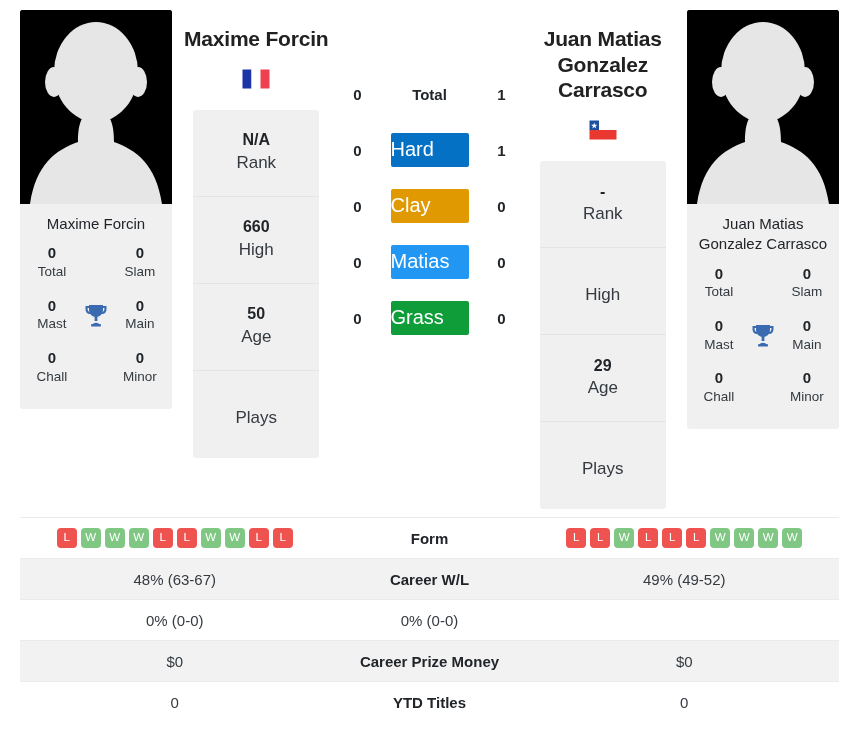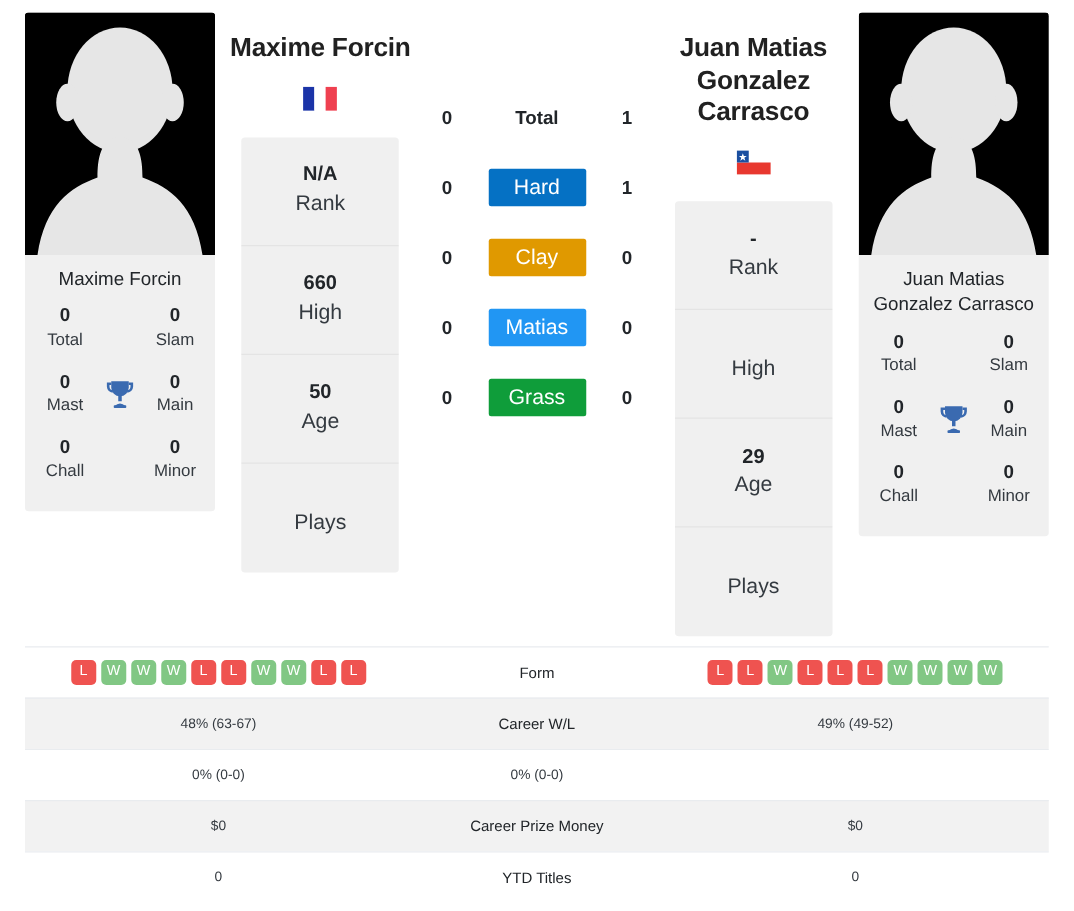--- a/index.html
+++ b/index.html
@@ -137,23 +137,23 @@
   }
   .h2h-mid { display: flex; justify-content: center; align-items: center; }
   .h2h-label-total {
     font-size: 15px;
     font-weight: bold;
     color: #212529;
   }
   .surf {
     display: inline-block;
     width: 78px;
-    text-align: center;
+    text-align: left;
     color: #ffffff;
-    font-size: 17px;
+    font-size: 20px;
     padding: 4px 0 5px 0;
     border-radius: 2px;
     line-height: 1.25;
   }
 
   
   .cmp-table {
     position: absolute;
     left: 20px; right: 20px;
     bottom: 0;
@@ -163,27 +163,27 @@
   .cmp-row {
     display: grid;
     grid-template-columns: 1fr 200px 1fr;
     align-items: center;
     height: 41px;
     border-top: 1px solid #e9ecef;
   }
   .cmp-row.alt { background: #f2f2f2; }
   .cmp-val {
     text-align: center;
-    font-size: 11px;
+    font-size: 15px;
     color: #343a40;
   }
   .cmp-lab {
     text-align: center;
-    font-size: 12px;
-    font-weight: normal;
+    font-size: 15px;
+    font-weight: bold;
     color: #212529;
   }
   .form-strip {
     display: flex;
     justify-content: center;
     gap: 4px;
   }
   .fbadge {
     width: 20px; height: 20px;
     border-radius: 4px;

